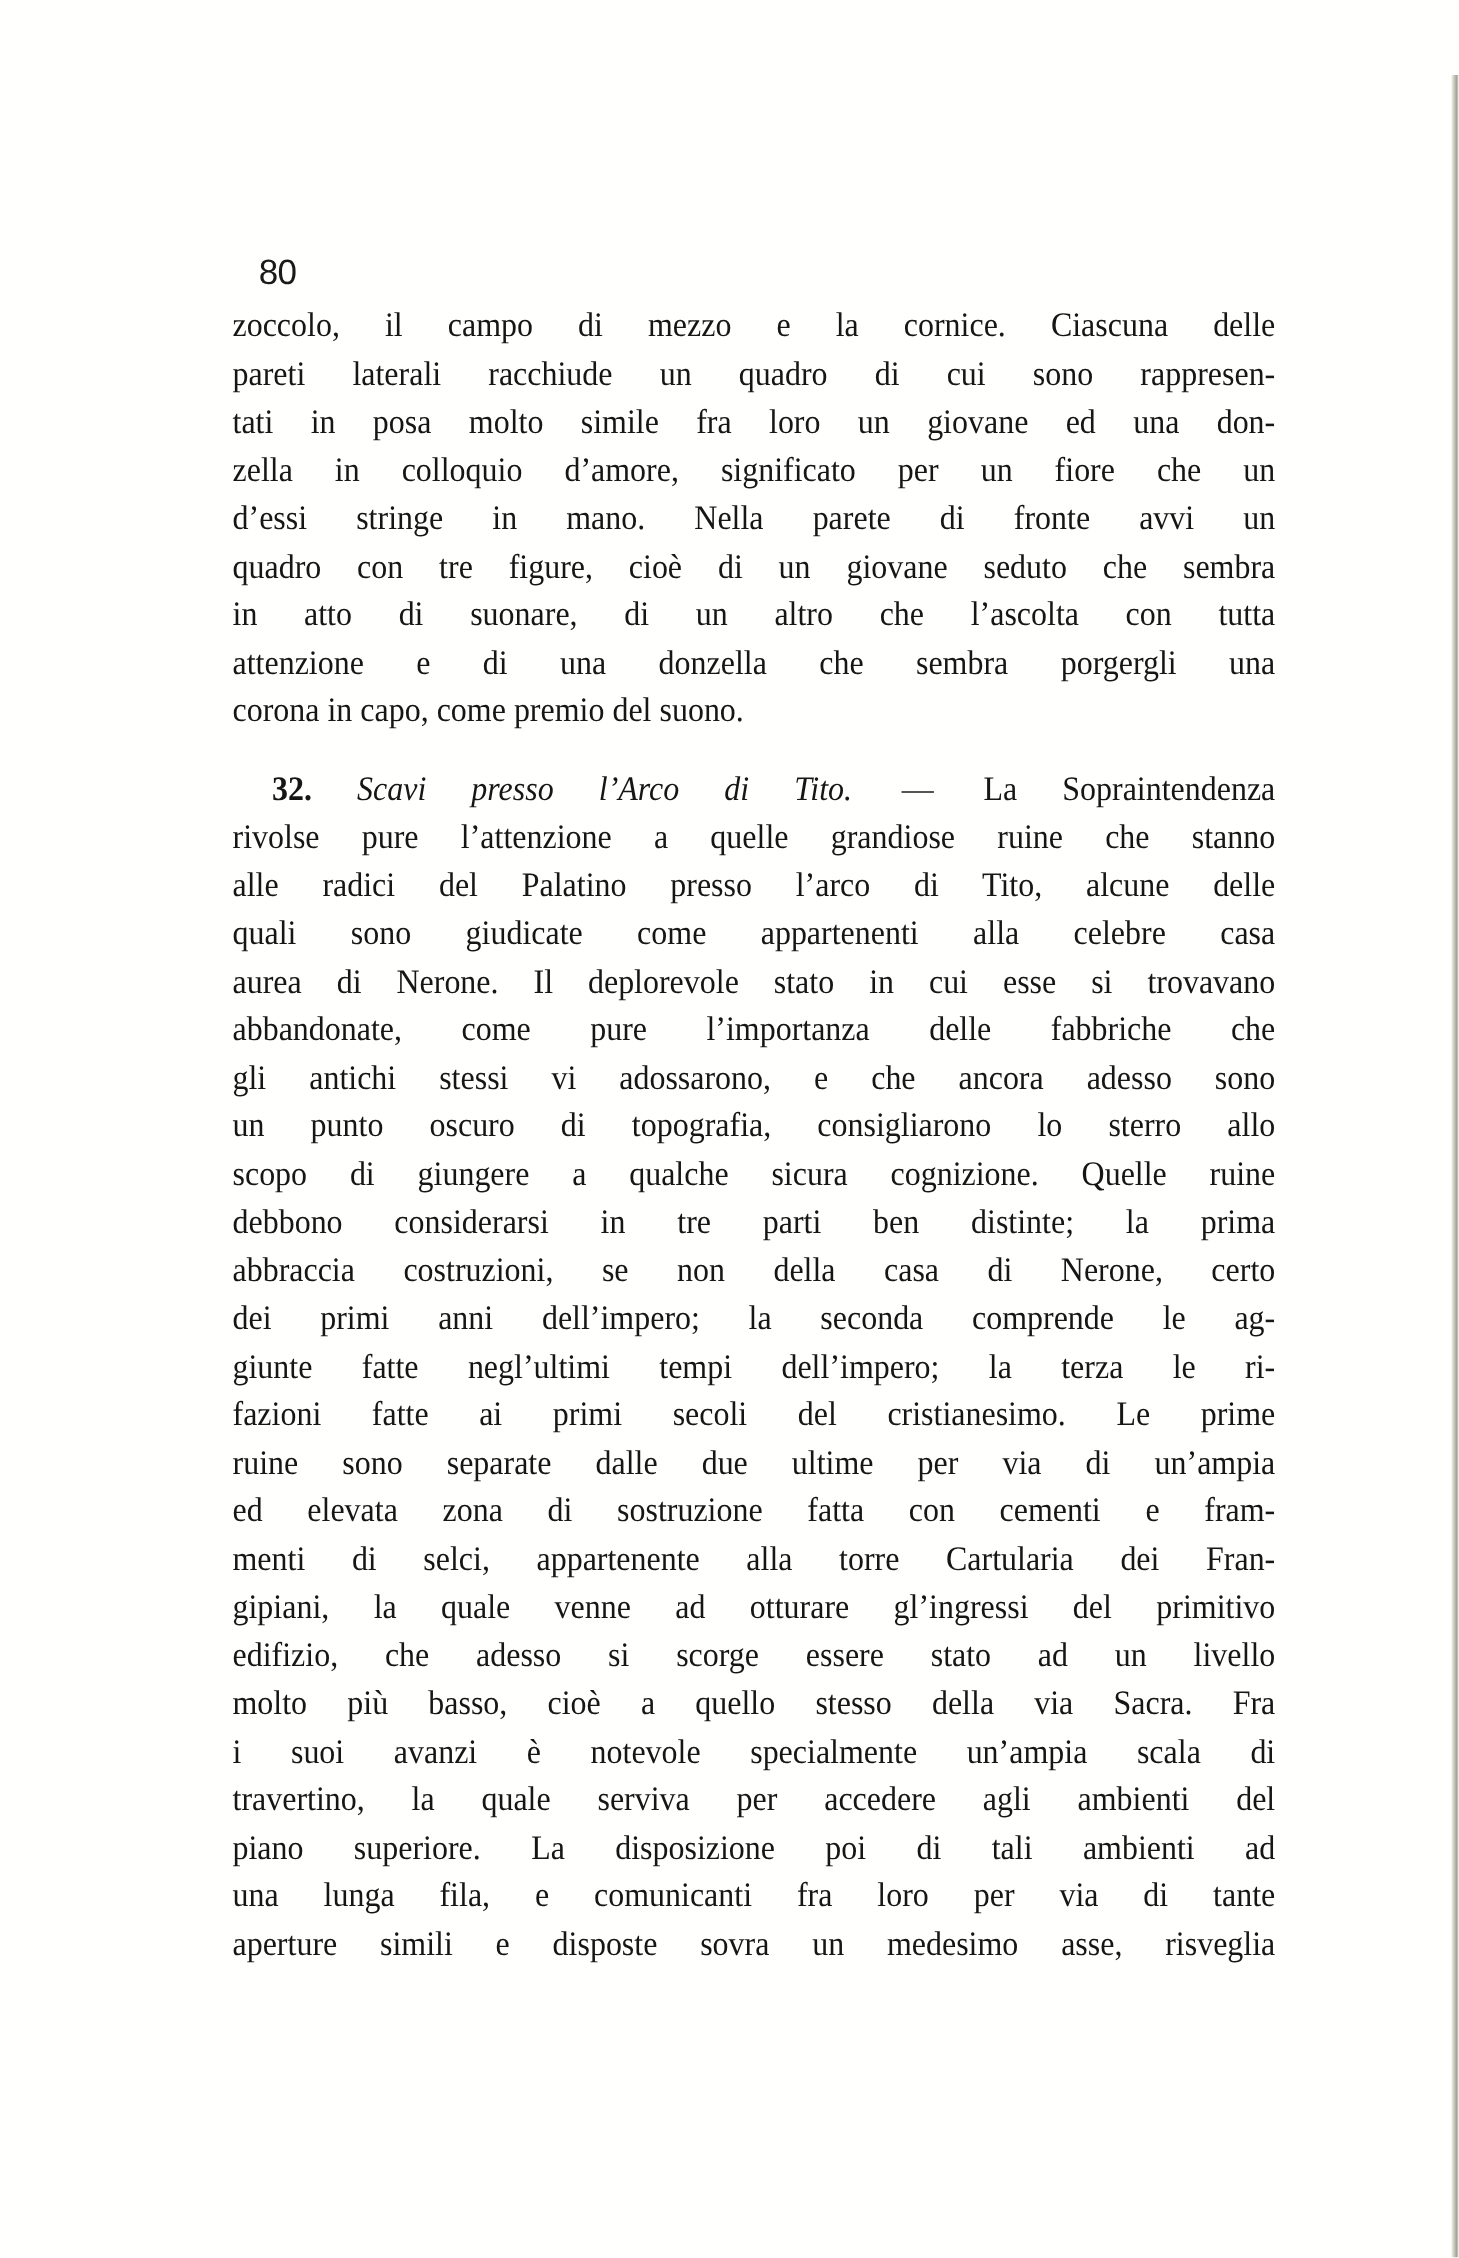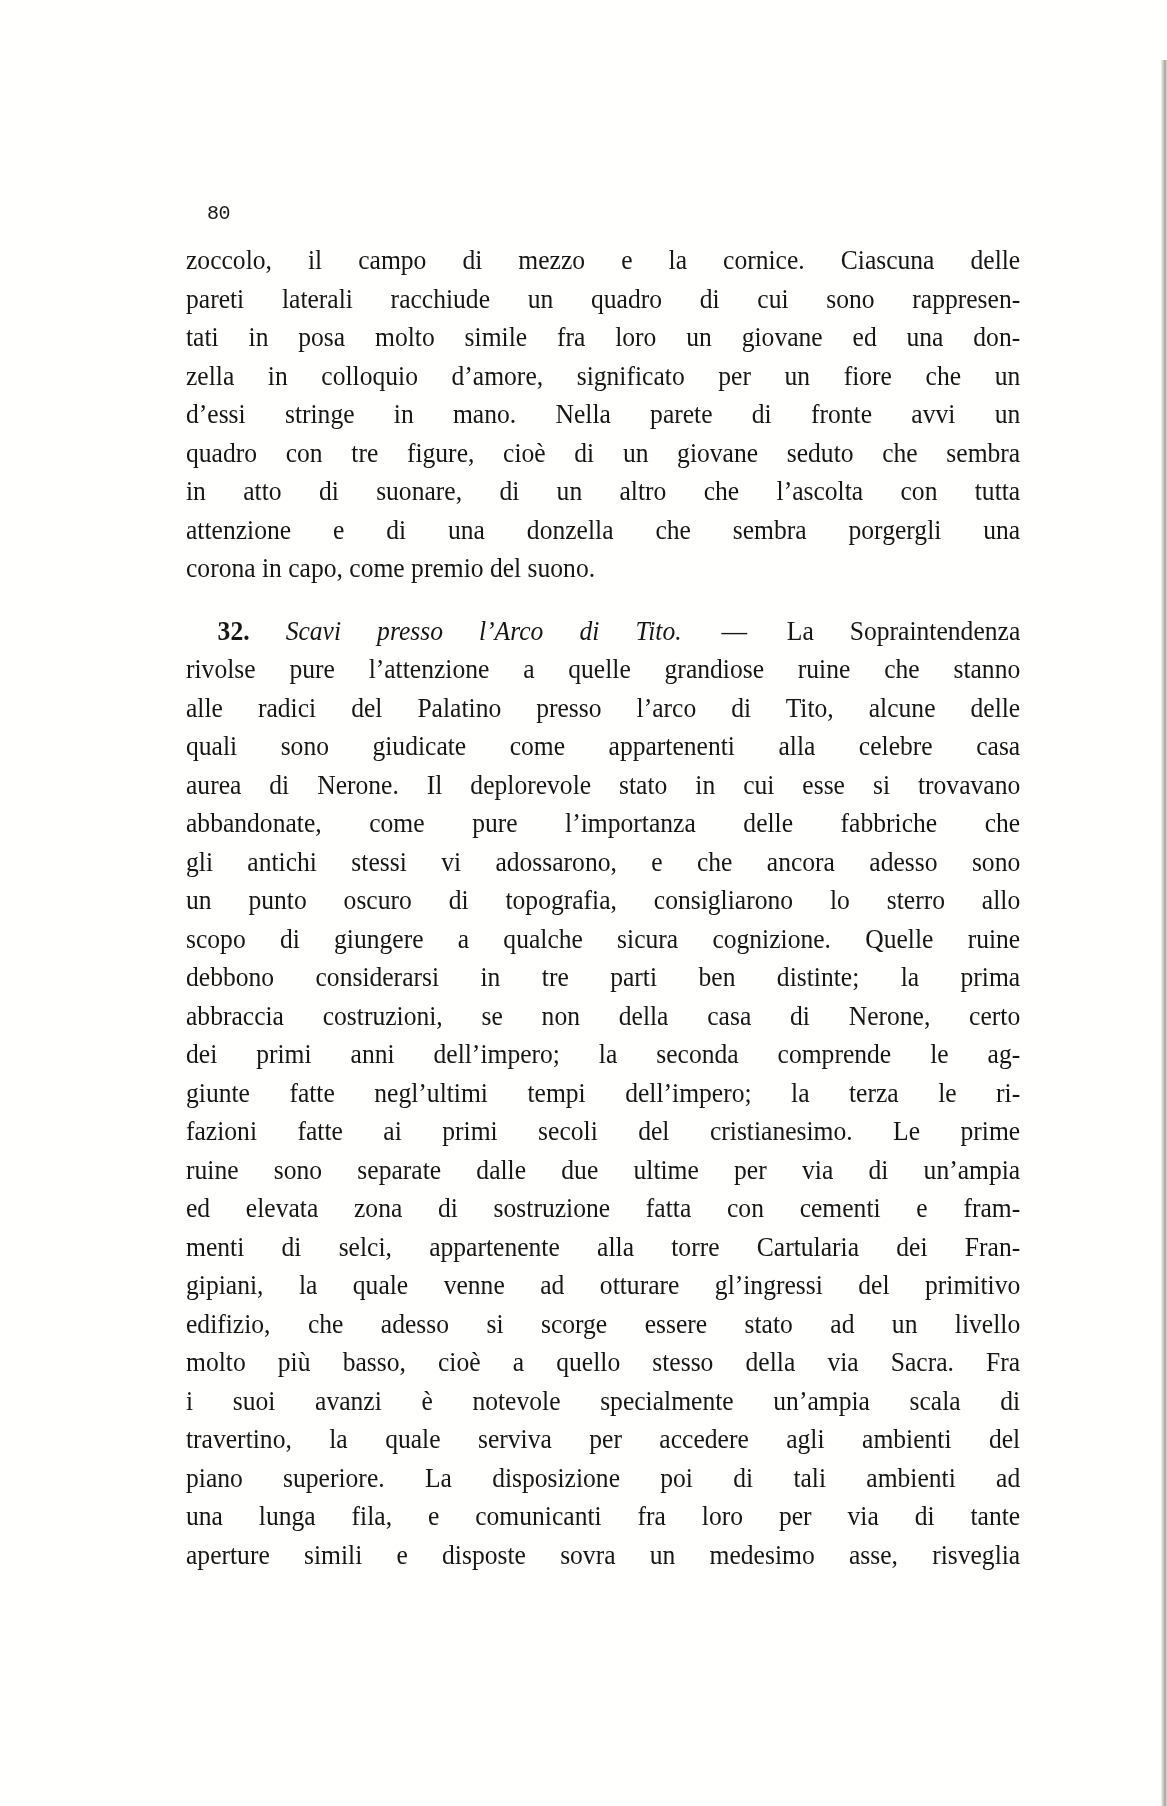--- a/index.html
+++ b/index.html
@@ -20,22 +20,22 @@
       right: 0;
       width: 6px;
       height: 1746px;
       background: linear-gradient(to right, #f4f3ec 0%, #b9b8ad 40%, #8e8d82 70%, #d9d8cf 100%);
       opacity: 0.8;
     }
     .page-number {
       position: absolute;
       left: 207px;
       top: 202px;
-      font-family: Liberation Mono, monospace;
-      font-size: 20px;
+      font-family: Liberation Sans, sans-serif;
+      font-size: 28px;
       color: #1a1a1a;
       letter-spacing: -0.5px;
     }
     .text-block {
       position: absolute;
       left: 186px;
       top: 241px;
       width: 834px;
       font-family: "Liberation Serif", serif;
       font-size: 27.5px;

